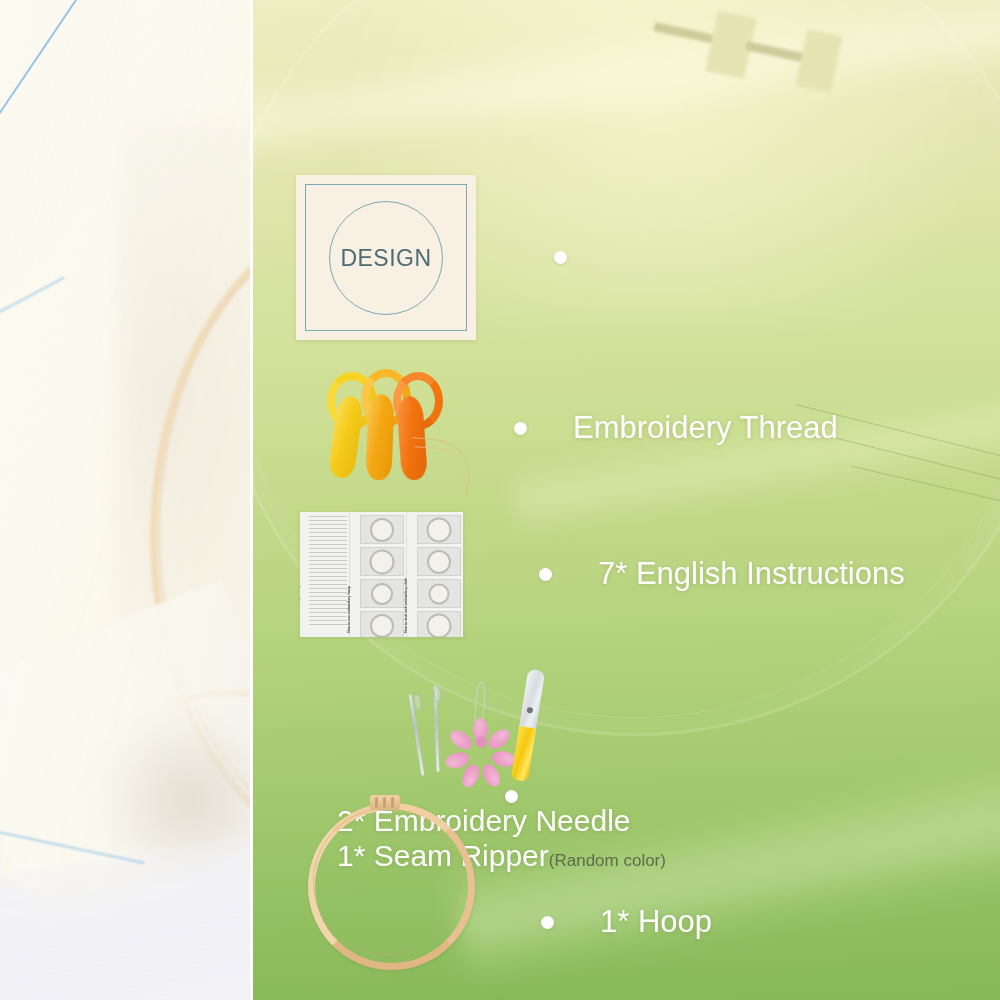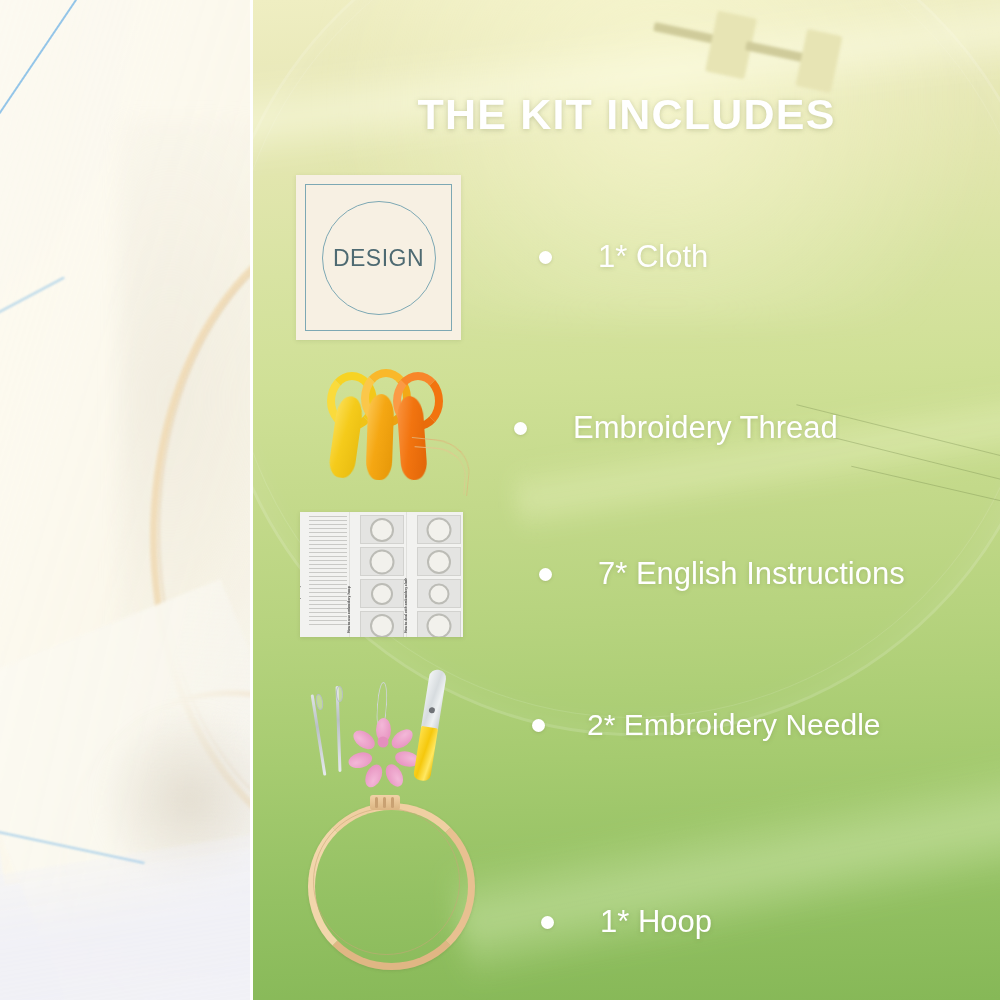--- a/index.html
+++ b/index.html
@@ -268,21 +268,21 @@
   }
   .rowtext.multi { font-size: 30px; }
   .paren {
     font-size: 17px;
     color: #5f6b4a;
     text-shadow: none;
   }
 
   
   .cloth {
-    width: 165px; height: 165px;
+    width: 180px; height: 165px;
     background: #f7f0e3;
     box-shadow: 0 1px 4px rgba(110,120,70,0.18);
     position: relative;
   }
   .cloth-inner {
     position: absolute;
     left: 9px; top: 9px; right: 9px; bottom: 9px;
     border: 1.4px solid #7da8b4;
   }
   .cloth-circle {
@@ -499,32 +499,30 @@
     <div class="needle-line" style="left:578px; top:462px; width:205px; transform:rotate(14deg);"></div>
     <div class="needle-line" style="left:596px; top:486px; width:180px; transform:rotate(13deg);"></div>
 
     <div class="rp-screw">
       <div class="rod" style="left:0px; top:26px; width:96px; height:9px; transform:rotate(12deg);"></div>
       <div class="blk" style="left:58px; top:8px; width:40px; height:62px; transform:rotate(12deg);"></div>
       <div class="rod" style="left:92px; top:44px; width:86px; height:9px; transform:rotate(12deg);"></div>
       <div class="blk" style="left:148px; top:26px; width:36px; height:58px; transform:rotate(12deg);"></div>
     </div>
 
-    <div class="title">THE KIT INCLUDES</div>
 
     <div class="row" style="left:43px; top:175px;">
       <div class="thumb">
         <div class="cloth">
           <div class="cloth-inner"></div>
           <div class="cloth-circle"></div>
           <div class="cloth-text">DESIGN</div>
         </div>
       </div>
       <div class="bullet" style="margin-left:78px;"></div>
-      <div class="rowtext" style="margin-left:46px;">1* Cloth</div>
     </div>
 
     <div class="row" style="left:68px; top:368px;text-align:center;">
       <div class="thumb threads">
         <div class="skein-loop" style="left:6px; top:4px; border-color:#f7d324 #f3c81a #f0c318 #fadb3c;"></div>
         <div class="skein" style="left:12px; top:28px; background:linear-gradient(100deg,#fbe05a 0%,#f5cb1b 45%,#e8bc10 100%); transform:rotate(8deg); height:82px;"></div>
         <div class="skein-loop" style="left:40px; top:1px; border-color:#f9b82a #f3a916 #eda212 #fbc74a;"></div>
         <div class="skein" style="left:46px; top:26px; background:linear-gradient(100deg,#fcc855 0%,#f5a713 45%,#e59708 100%); transform:rotate(2deg); height:86px;"></div>
         <div class="skein-loop" style="left:72px; top:4px; border-color:#f8862a #f2740f #e96c0b #fb9a45;"></div>
         <div class="skein" style="left:78px; top:28px; background:linear-gradient(100deg,#fa9643 0%,#f2740f 45%,#e06508 100%); transform:rotate(-4deg); height:84px;"></div>
@@ -604,21 +602,21 @@
                   <div class="photo-ring" style="width:21px;height:21px;"></div>
                 </div>
             </div>
           </div>
         </div>
       </div>
       <div class="bullet" style="margin-left:76px;"></div>
       <div class="rowtext" style="margin-left:46px;">7* English Instructions</div>
     </div>
 
-    <div class="row" style="left:42px; top:660px;">
+    <div class="row" style="left:42px; top:660px;flex-direction:column;">
       <div class="thumb tools">
         <div class="needle" style="left:22px; top:34px; height:82px; transform:rotate(-9deg);"></div>
         <div class="needle-eye" style="left:21px; top:34px; transform:rotate(-9deg);"></div>
         <div class="needle" style="left:42px; top:26px; height:86px; transform:rotate(-2deg);"></div>
         <div class="needle-eye" style="left:41px; top:26px; transform:rotate(-2deg);"></div>
 
         <div class="threader-wire" style="left:82px; top:22px; transform:rotate(4deg);"></div>
         <div class="flower" style="left:68px; top:62px; width:40px; height:40px;">
           <div class="petal" style="transform:rotate(0deg) translateY(-12px);"></div>
           <div class="petal" style="transform:rotate(51deg) translateY(-12px);"></div>
@@ -633,20 +631,23 @@
         <div class="ripper" style="left:120px; top:10px; width:40px; height:118px; transform:rotate(9deg);">
           <div class="ripper-cap" style="left:6px; top:0px;"></div>
           <div class="ripper-notch" style="left:11px; top:38px;"></div>
           <div class="ripper-handle" style="left:6px; top:58px;"></div>
         </div>
       </div>
       <div class="bullet" style="margin-left:62px;"></div>
       <div style="margin-left:42px;">
         <div class="rowtext multi">
           <span>2* Embroidery Needle</span><span class="paren"></span>
+        </div>
+        <div class="rowtext multi">
+          <span>1* Seam Ripper</span><span class="paren">(Random color)</span>
         </div>
       </div>
     </div>
 
     <div class="row" style="left:55px; top:795px;">
       <div class="thumb hoop">
         <div class="hoop-ring"></div>
         <div class="hoop-ring-inner"></div>
         <div class="hoop-bracket">
           <i style="left:5px;"></i>

